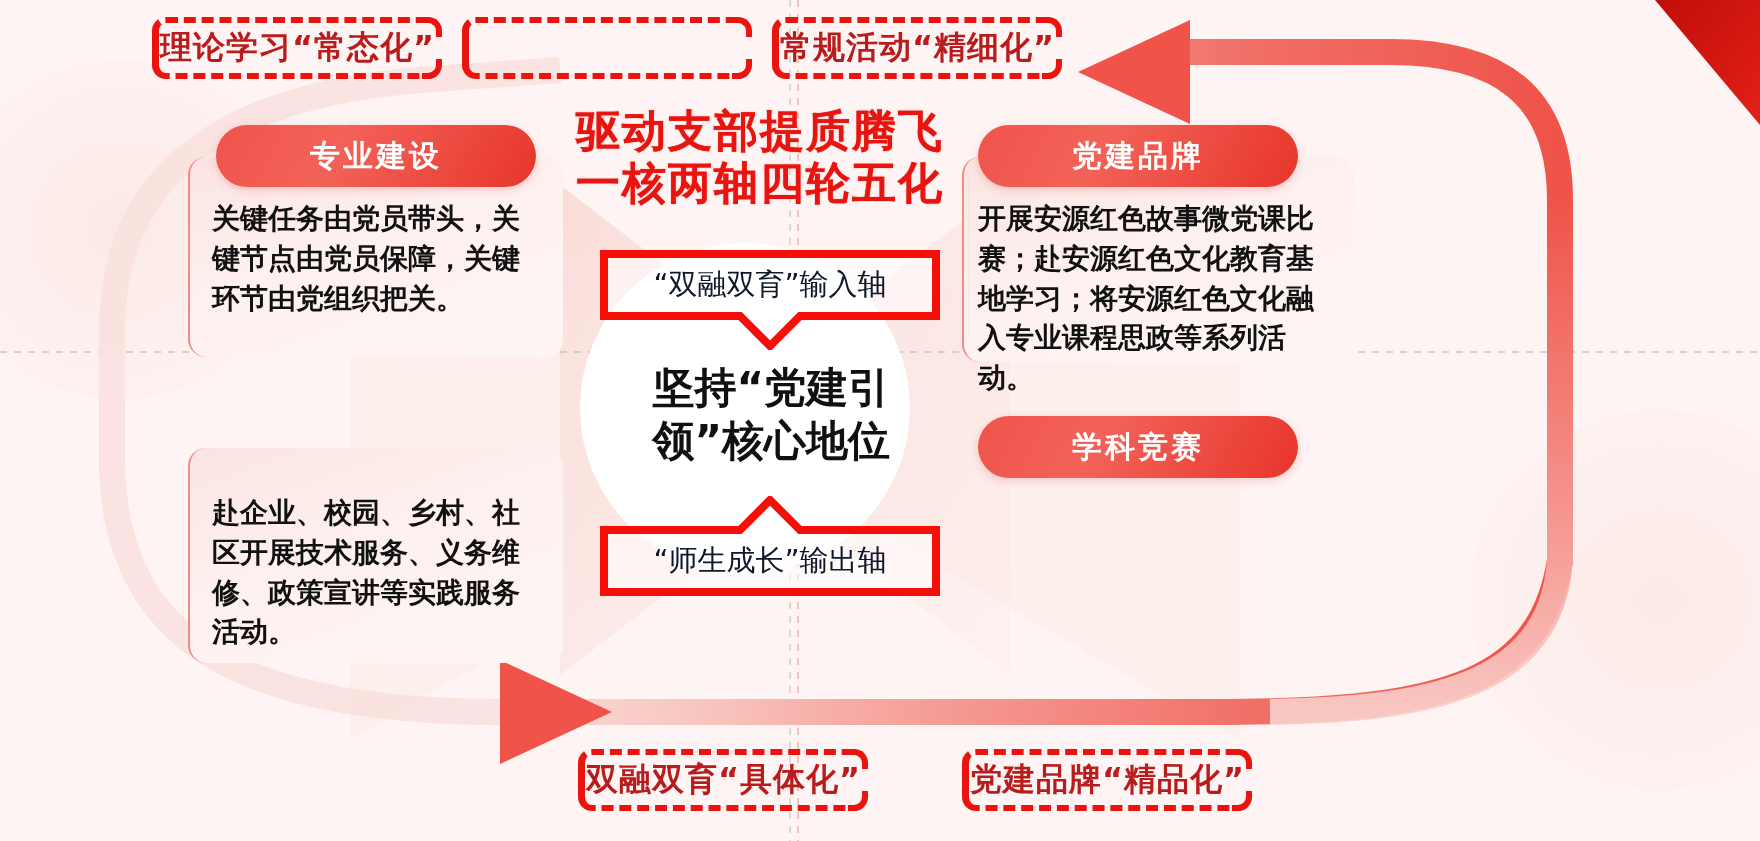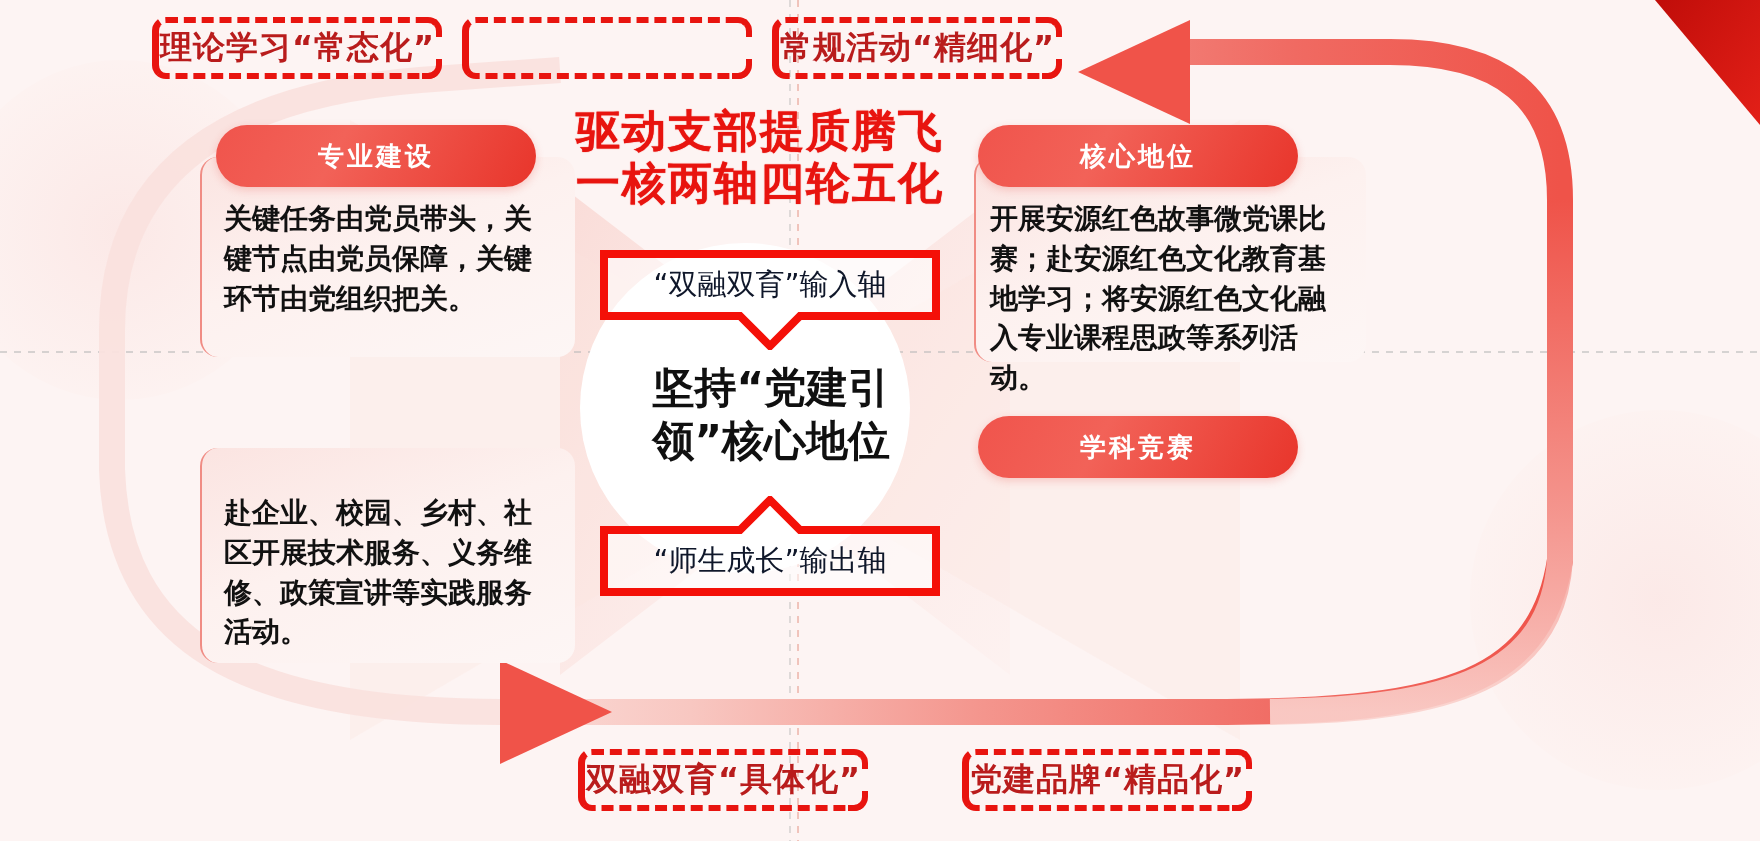--- a/index.html
+++ b/index.html
@@ -41,37 +41,36 @@
   }
   .dbox .rcorner:before{top:0;border-left:none;border-bottom:none;border-top-right-radius:14px;}
   .dbox .rcorner:after{bottom:0;border-left:none;border-top:none;border-bottom-right-radius:14px;}
 
   
   .card{
     position:absolute;
     box-sizing:border-box;
     background:linear-gradient(160deg,#fbe4e1 0%,#fdf1ef 45%,#fdf6f5 100%);
     border-radius:18px;
-    margin-left:12px;
   }
   .card.left{border-left:2px solid #f08c84;}
   .card.right{border-left:2px solid #f08c84;}
   .card .body{
     position:absolute;left:0;right:0;
     font-size:28px;line-height:1.42;color:#111;font-weight:600;
     font-family:"DejaVu Sans","Liberation Sans",sans-serif;
     letter-spacing:0px;
   }
   .pill{
     position:absolute;
     height:62px;border-radius:31px;
     background:linear-gradient(118deg,#f0544c 0%,#f26258 38%,#e8352b 100%);
     box-shadow:0 3px 8px rgba(226,60,50,.22);
     display:flex;align-items:center;justify-content:center;
-    color:#fff;font-size:26px;font-weight:bold;letter-spacing:3px;
+    color:#fff;font-size:30px;font-weight:bold;letter-spacing:3px;
     font-family:"DejaVu Sans","Liberation Sans",sans-serif;
   }
 
   
   .c-circle{
     position:absolute;border-radius:50%;background:#ffffff;
   }
   .c-title{
     position:absolute;text-align:center;
     color:#e8140f;font-weight:bold;font-size:44px;line-height:1.18;
@@ -190,21 +189,21 @@
   </div>
 
   <div class="card left" style="left:188px;top:448px;width:375px;height:215px;">
     <div class="body" style="top:45px;left:22px;right:18px;">赴企业、校园、乡村、社区开展技术服务、义务维修、政策宣讲等实践服务活动。</div>
   </div>
 
   <div class="card right" style="left:962px;top:157px;width:392px;height:205px;padding-left:16px;">
     <div class="body" style="top:42px;left:14px;right:14px;">开展安源红色故事微党课比赛；赴安源红色文化教育基地学习；将安源红色文化融入专业课程思政等系列活动。</div>
   </div>
   <div class="pill" style="left:978px;top:125px;width:320px;">
-    <span>核心地位</span>
+    <span>党建品牌</span>
   </div>
 
   <div class="pill" style="left:978px;top:416px;width:320px;">
     <span>学科竞赛</span>
   </div>
 
   <div class="c-circle" style="left:580px;top:243px;width:330px;height:330px;"></div>
 
   <div class="c-title" style="left:560px;top:105px;width:400px;">
     <div>驱动支部提质腾飞</div>

